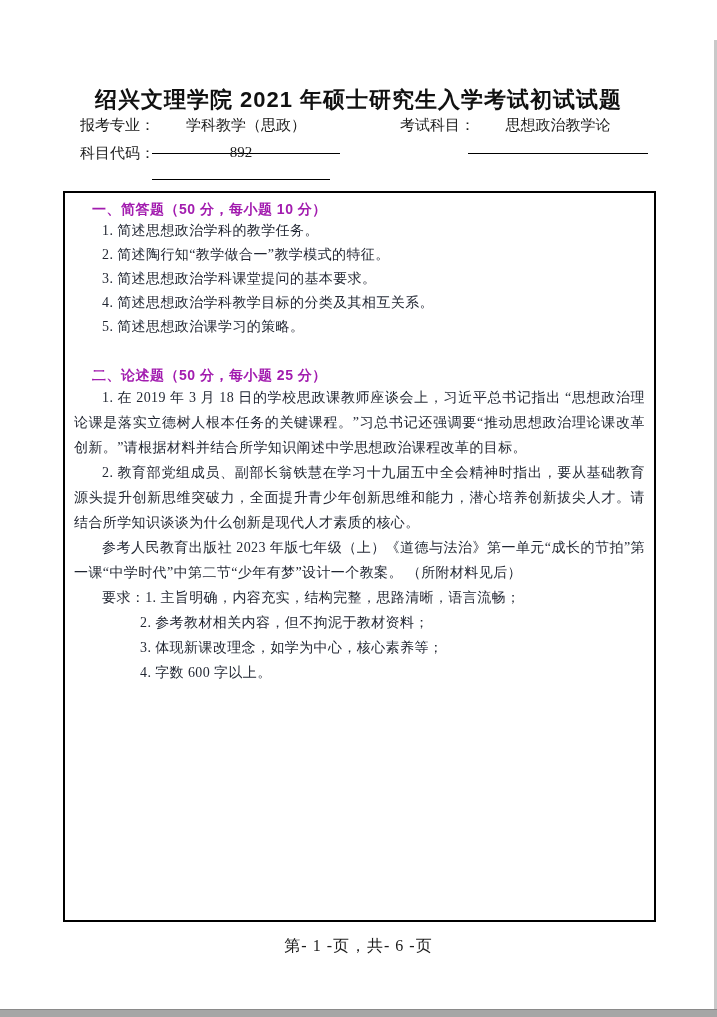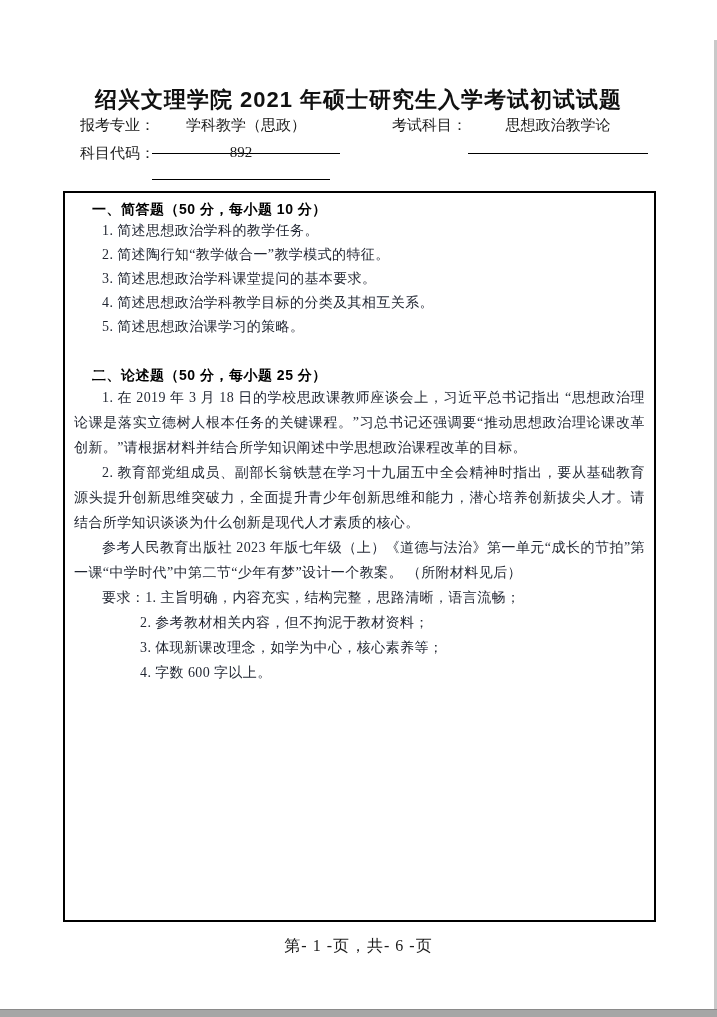--- a/index.html
+++ b/index.html
@@ -26,21 +26,21 @@
   .row2{top:144px;}
   .f-label{position:absolute;white-space:nowrap;color:#1b1b1b;}
   .f-value{
     position:absolute;
     border-bottom:1.6px solid #000;
     text-align:center;white-space:nowrap;
     padding-bottom:18px;
   }
   .lbl-major{left:80px;}
   .val-major{left:152px;width:188px;}
-  .lbl-subject{left:392px;}
+  .lbl-subject{left:400px;}
   .val-subject{left:468px;width:180px;}
   .lbl-code{left:80px;}
   .val-code{left:152px;width:178px;}
 
   .notice{
     position:absolute;top:176px;left:67px;width:600px;
     font-family:"Liberation Sans", sans-serif;
     font-weight:bold;font-size:12.5px;color:#111;
     white-space:nowrap;
   }
@@ -49,21 +49,21 @@
   .qbox{
     position:absolute;left:63px;top:191px;
     width:593px;height:731px;
     border:2px solid #000;
     box-sizing:border-box;
     padding:4px 9px 0 9px;
     background:#fff;
   }
   .sec-heading{
     font-family:"Liberation Sans", sans-serif;
-    font-weight:bold;font-size:14px;color:#000000;
+    font-weight:bold;font-size:14px;color:#a21caf;
     line-height:20px;margin:13px 0 0 18px;
     letter-spacing:0.5px;
   }
   .h1{margin-top:2px;}
   .h2{margin-top:26px;}
   .h3{margin-top:50px;}
   .q-item{
     font-size:14px;line-height:24px;margin-left:28px;
     letter-spacing:0.4px;color:#1f2430;
   }

